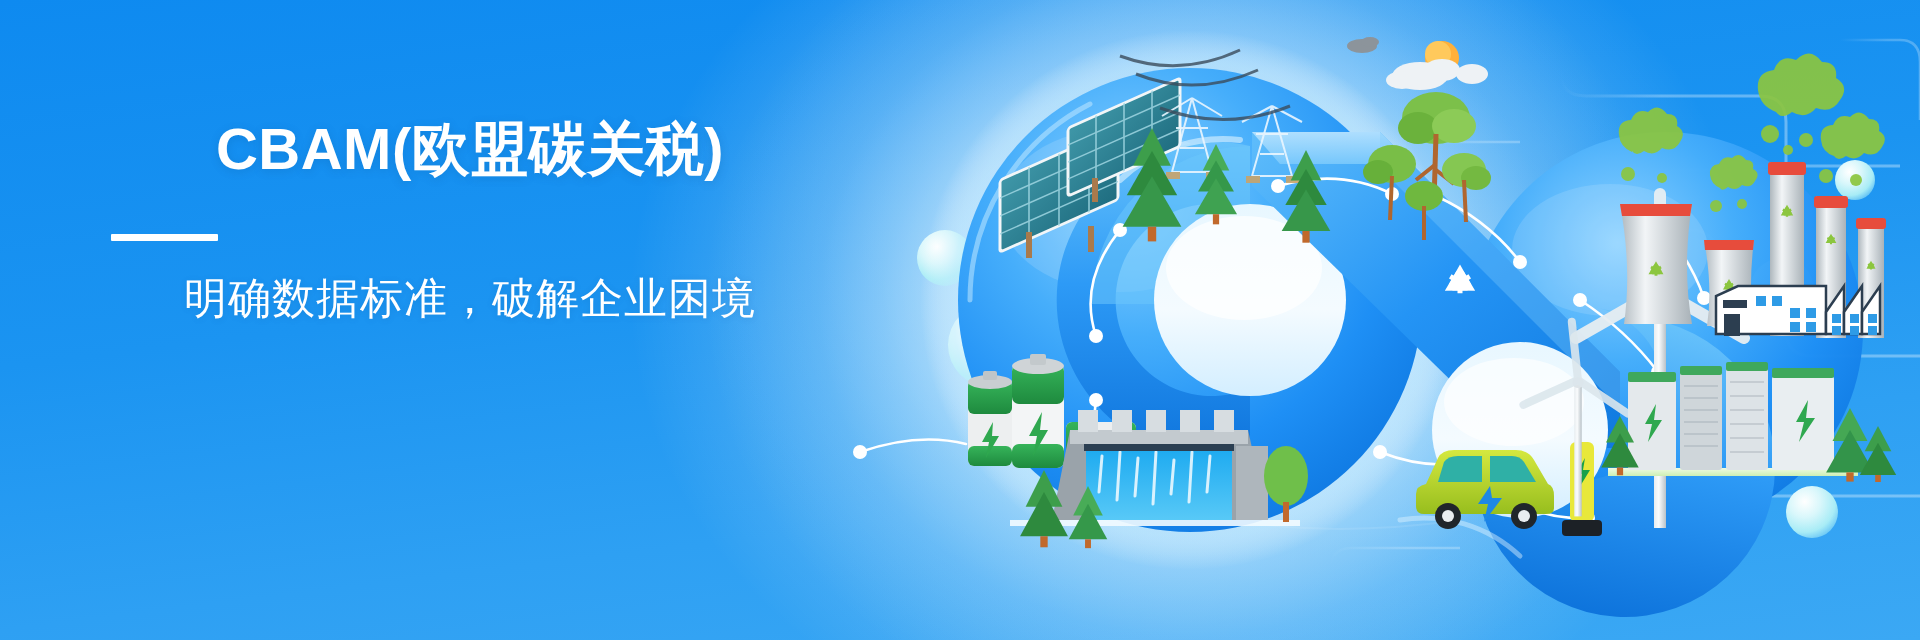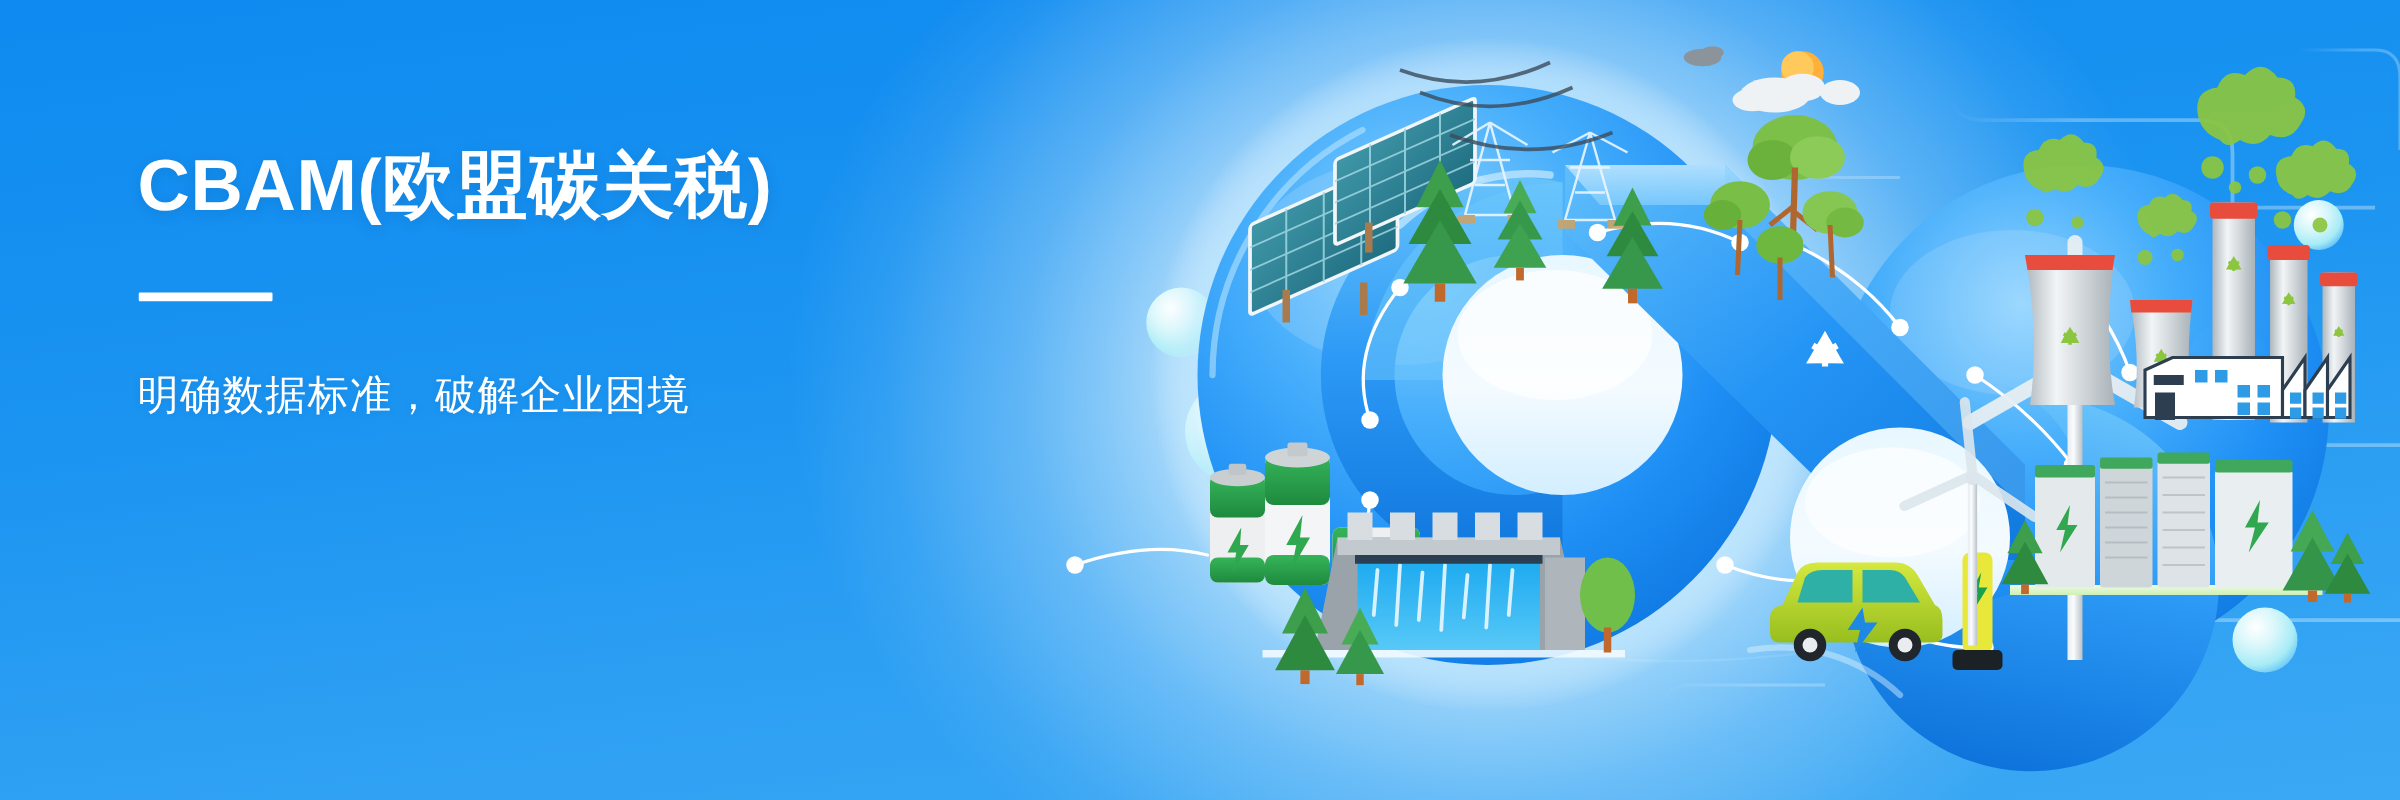--- a/index.html
+++ b/index.html
@@ -17,32 +17,32 @@
   .bg-circuit{ position:absolute; inset:0; width:1920px; height:640px; pointer-events:none; }
 
   
   .bubble{
     position:absolute; border-radius:50%;
     background:radial-gradient(circle at 36% 30%, #ffffff 0%, #d9f7fb 32%, #a8ecf6 62%, rgba(152,233,248,0.25) 88%, rgba(152,233,248,0) 100%);
     filter:blur(0.3px);
   }
 
   
-  .text-block{ position:absolute; left:110px; top:112px; width:720px; }
+  .text-block{ position:absolute; left:110px; top:112px; width:720px;text-align:center; }
   .title-line{
     color:#ffffff; font-weight:bold; font-size:58px; line-height:74px;
     letter-spacing:0.5px; text-shadow:0 2px 10px rgba(8,74,134,0.18);
     white-space:nowrap;
   }
   .divider{
     width:107px; height:7px; background:#ffffff; border-radius:1px;
     margin-top:48px; margin-left:1px;
   }
   .subtitle{
-    margin-top:52px; color:#ffffff; font-size:33px; line-height:46px;
+    margin-top:34px; color:#ffffff; font-size:43px; line-height:46px;
     letter-spacing:1px; white-space:nowrap; text-shadow:0 1px 6px rgba(8,74,134,0.16);
   }
 
   
   .illustration{ position:absolute; left:820px; top:0; width:1100px; height:640px; }
   .illustration svg{ display:block; }
 </style>
 </head>
 <body>
 

